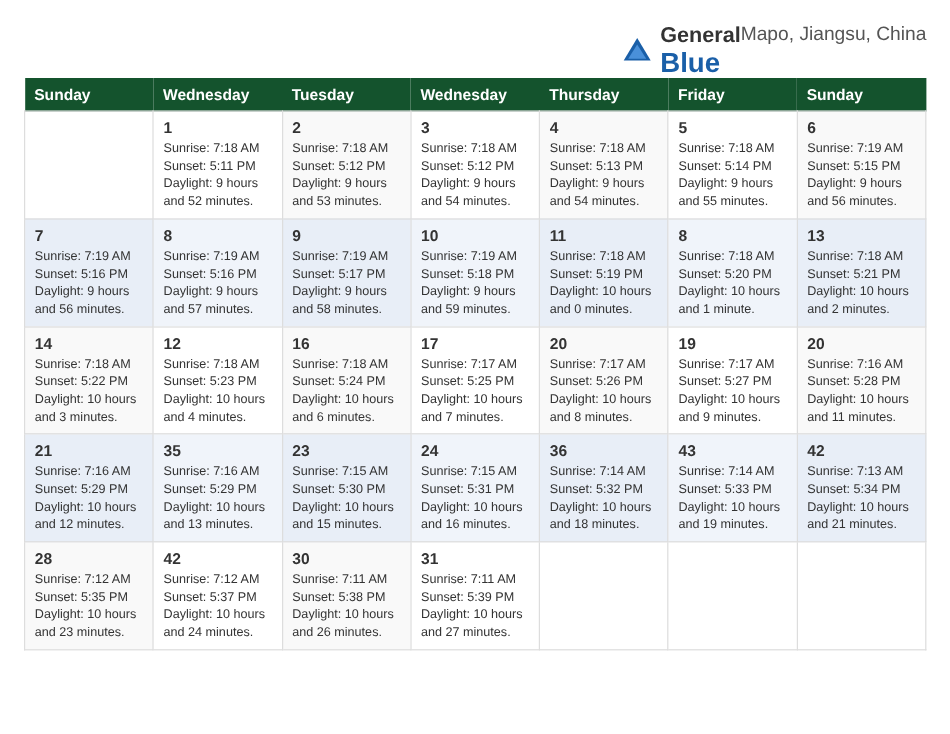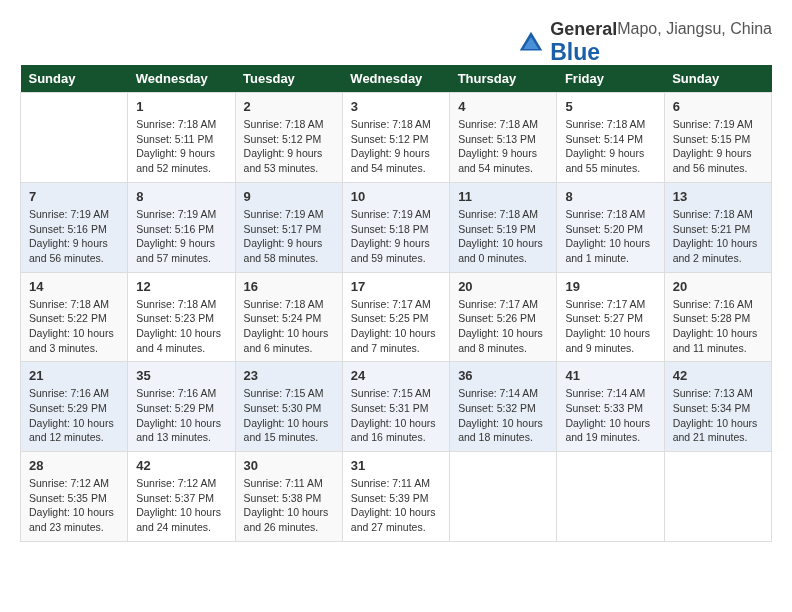--- a/index.html
+++ b/index.html
@@ -230,21 +230,21 @@
         </td>
         <td>
           <div class="day-number">24</div>
           <div class="day-info">Sunrise: 7:15 AM<br>Sunset: 5:31 PM<br>Daylight: 10 hours<br>and 16 minutes.</div>
         </td>
         <td>
           <div class="day-number">36</div>
           <div class="day-info">Sunrise: 7:14 AM<br>Sunset: 5:32 PM<br>Daylight: 10 hours<br>and 18 minutes.</div>
         </td>
         <td>
-          <div class="day-number">41</div>
+          <div class="day-number">43</div>
           <div class="day-info">Sunrise: 7:14 AM<br>Sunset: 5:33 PM<br>Daylight: 10 hours<br>and 19 minutes.</div>
         </td>
         <td>
           <div class="day-number">42</div>
           <div class="day-info">Sunrise: 7:13 AM<br>Sunset: 5:34 PM<br>Daylight: 10 hours<br>and 21 minutes.</div>
         </td>
       </tr>
       <tr>
         <td>
           <div class="day-number">28</div>

